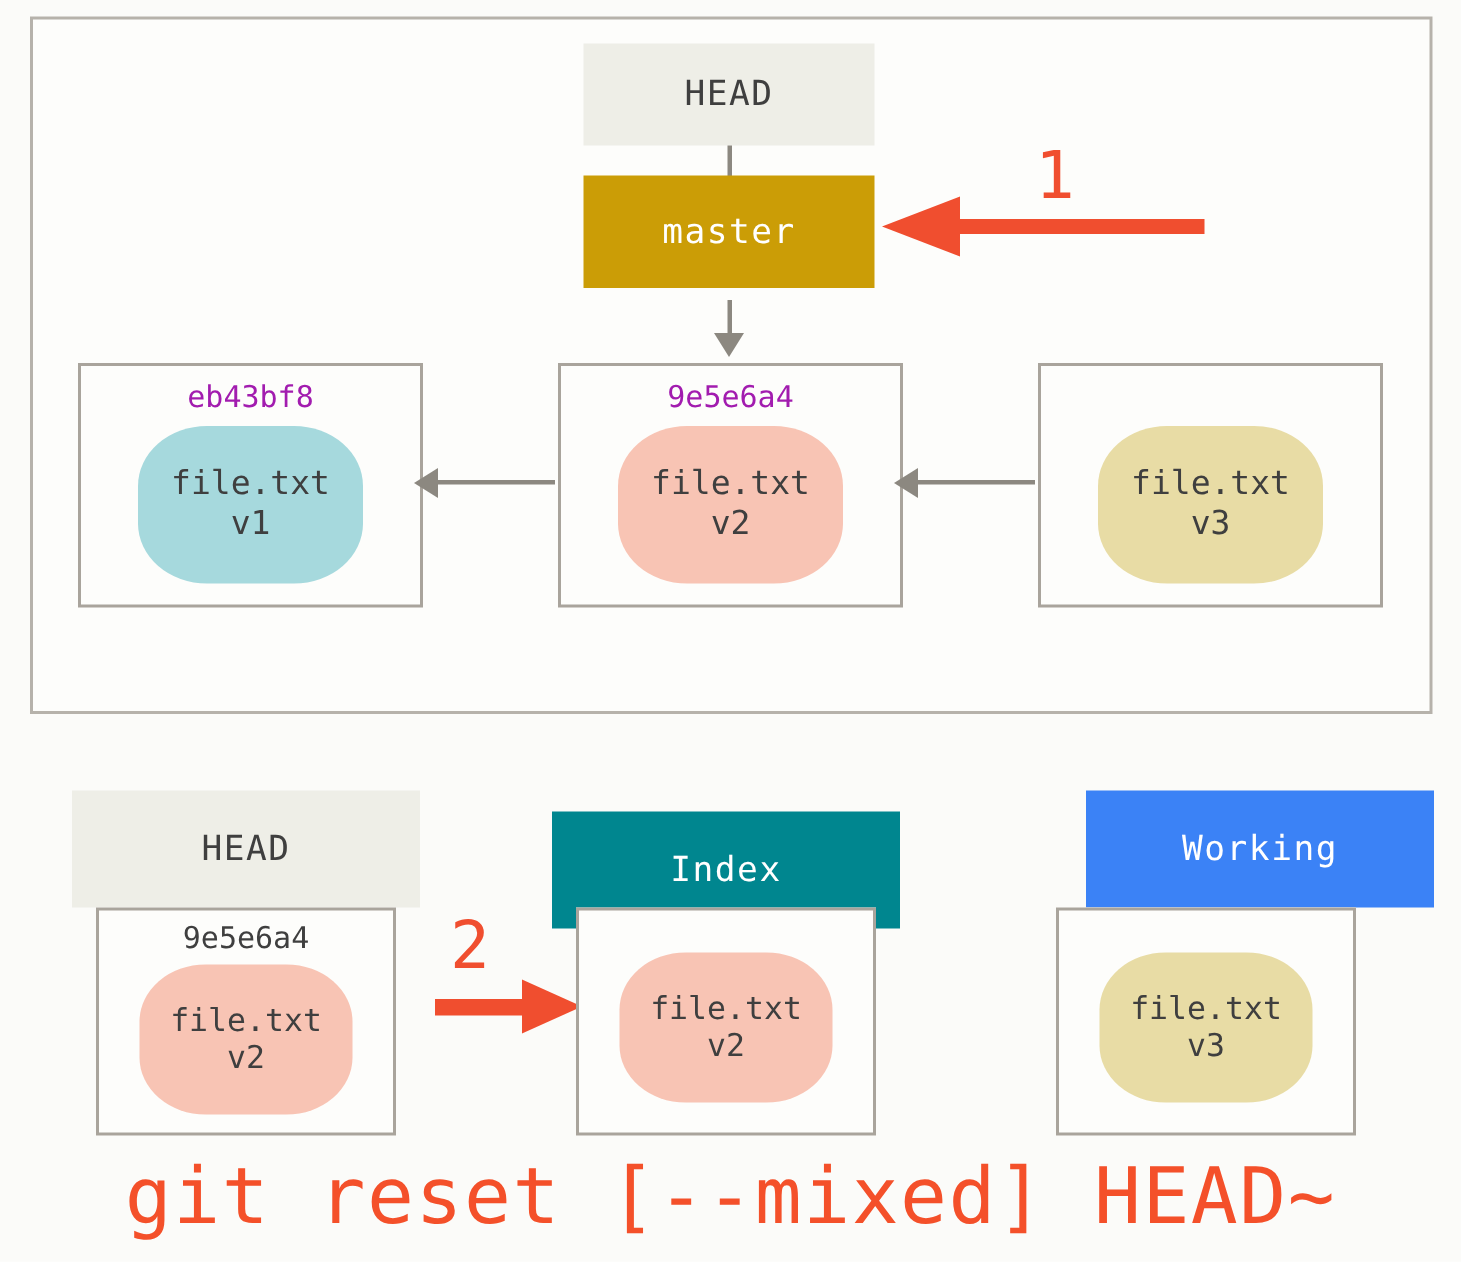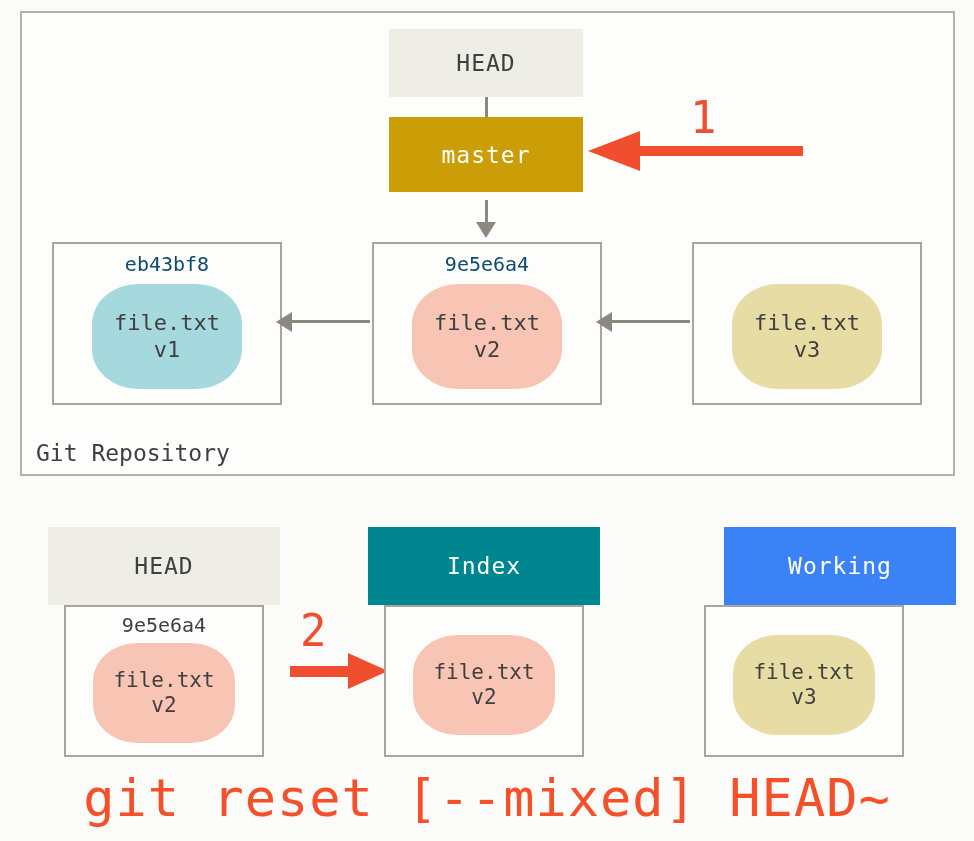--- a/index.html
+++ b/index.html
@@ -105,21 +105,21 @@
   #commit-2 { left: 372px; }
   #commit-3 { left: 692px; }
 
   .commit-hash {
     position: absolute;
     top: 8px;
     left: 0;
     right: 0;
     text-align: center;
     font-size: 20px;
-    color: #0c4a6e;
+    color: #a21caf;
   }
   .blob {
     position: absolute;
     left: 50%;
     transform: translateX(-50%);
     top: 40px;
     width: 150px;
     height: 105px;
     border-radius: 46px / 40px;
     display: flex;
@@ -185,20 +185,21 @@
   }
   #header-head {
     left: 48px;
     background: #eeeee7;
     color: #3f3f3f;
   }
   #header-index {
     left: 368px;
     background: #00868f;
     color: #ffffff;
+    margin-top: 14px;
   }
   #header-workdir {
     left: 724px;
     background: #3b82f6;
     color: #ffffff;
   }
 
   .stage-box {
     position: absolute;
     box-sizing: border-box;
@@ -277,21 +278,20 @@
     letter-spacing: 1px;
     white-space: nowrap;
   }
 </style>
 </head>
 <body>
 
 <div id="stage">
 
   <div id="repo-container"></div>
-  <div id="repo-label">Git Repository</div>
 
   <div class="ref-box" id="head-box">
     <span>HEAD</span>
   </div>
 
   <div class="gray-line" id="conn-head-master"></div>
 
   <div class="ref-box" id="master-box">
     <span>master</span>
   </div>

